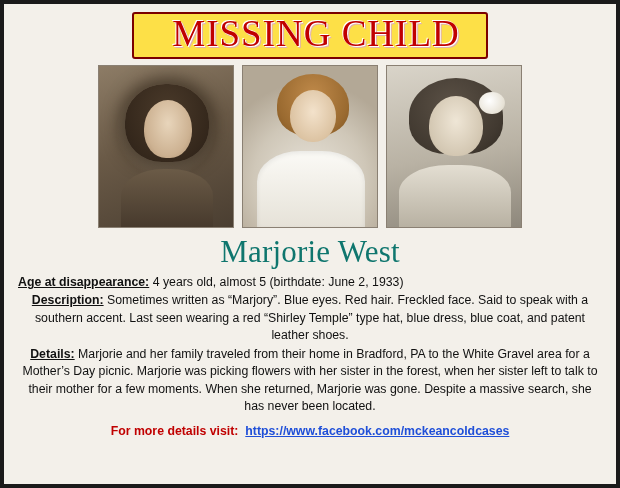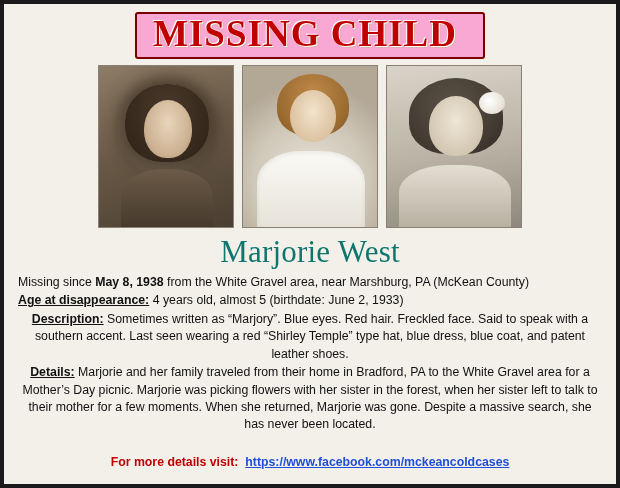--- a/index.html
+++ b/index.html
@@ -28,28 +28,28 @@
   }
   
   .header {
     text-align: center;
     margin-top: 2px;
     margin-bottom: 6px;
   }
   .header-title {
     display: inline-block;
     font-family: "Liberation Serif", serif;
-    font-weight: bold;
+    font-weight: normal;
     font-size: 37px;
     letter-spacing: 1px;
     color: #c00000;
-    background: #f9a8d4;
+    background: #fde047;
     border: 2px solid #7b0000;
     border-radius: 3px;
-    padding: 1px 26px 3px 16px;
+    padding: 1px 26px 3px 38px;
     text-shadow:
       1px 1px 0 #ffffff,
       2px 2px 0 #e0b0b0,
       -1px -1px 0 #ffffff;
     line-height: 1.05;
   }
   
   .photos {
     display: flex;
     justify-content: center;
@@ -181,21 +181,21 @@
     margin: 0 0 1px 0;
   }
   .b { font-weight: bold; }
   .u { text-decoration: underline; }
   .para {
     margin: 0 0 1px 0;
     text-align: center;
   }
   .footer {
     text-align: center;
-    margin-top: 20px;
+    margin-top: 8px;
     font-size: 12.3px;
     font-weight: bold;
   }
   .footer-label { color: #c00000; }
   .footer-link {
     color: #1f4fd8;
     text-decoration: underline;
   }
 </style>
 </head>
@@ -218,21 +218,20 @@
       <div class="photo photo-3">
         <div class="torso"></div>
         <div class="bow"></div>
       </div>
     </div>
 
     <div class="name">Marjorie West</div>
 
     <div class="body-text">
 
-      <p class="line"><span>Missing since </span><span class="b">May 8, 1938</span><span> from the White Gravel area, near Marshburg, PA (McKean County)</span></p>
 
       <p class="line"><span class="b u">Age at disappearance:</span><span> 4 years old, almost 5 (birthdate: June 2, 1933)</span></p>
 
       <p class="para"><span class="b u">Description:</span><span>  Sometimes written as “Marjory”.  Blue eyes.  Red hair.  Freckled face.  Said to speak with a southern  accent.  Last seen wearing a red “Shirley Temple” type hat, blue dress, blue coat, and patent leather shoes.</span></p>
 
       <p class="para"><span class="b u">Details:</span><span>  Marjorie and her family traveled from their home in Bradford, PA to the White Gravel area for a Mother’s Day picnic.  Marjorie was picking flowers with her sister in the forest, when her sister left to talk to their mother for a few moments.  When she returned, Marjorie was gone.  Despite a massive search, she has never been located.</span></p>
 
       <p class="footer"><span class="footer-label">For more details visit:</span>&nbsp;&nbsp;<a class="footer-link" href="#">https://www.facebook.com/mckeancoldcases</a></p>
 
     </div>

